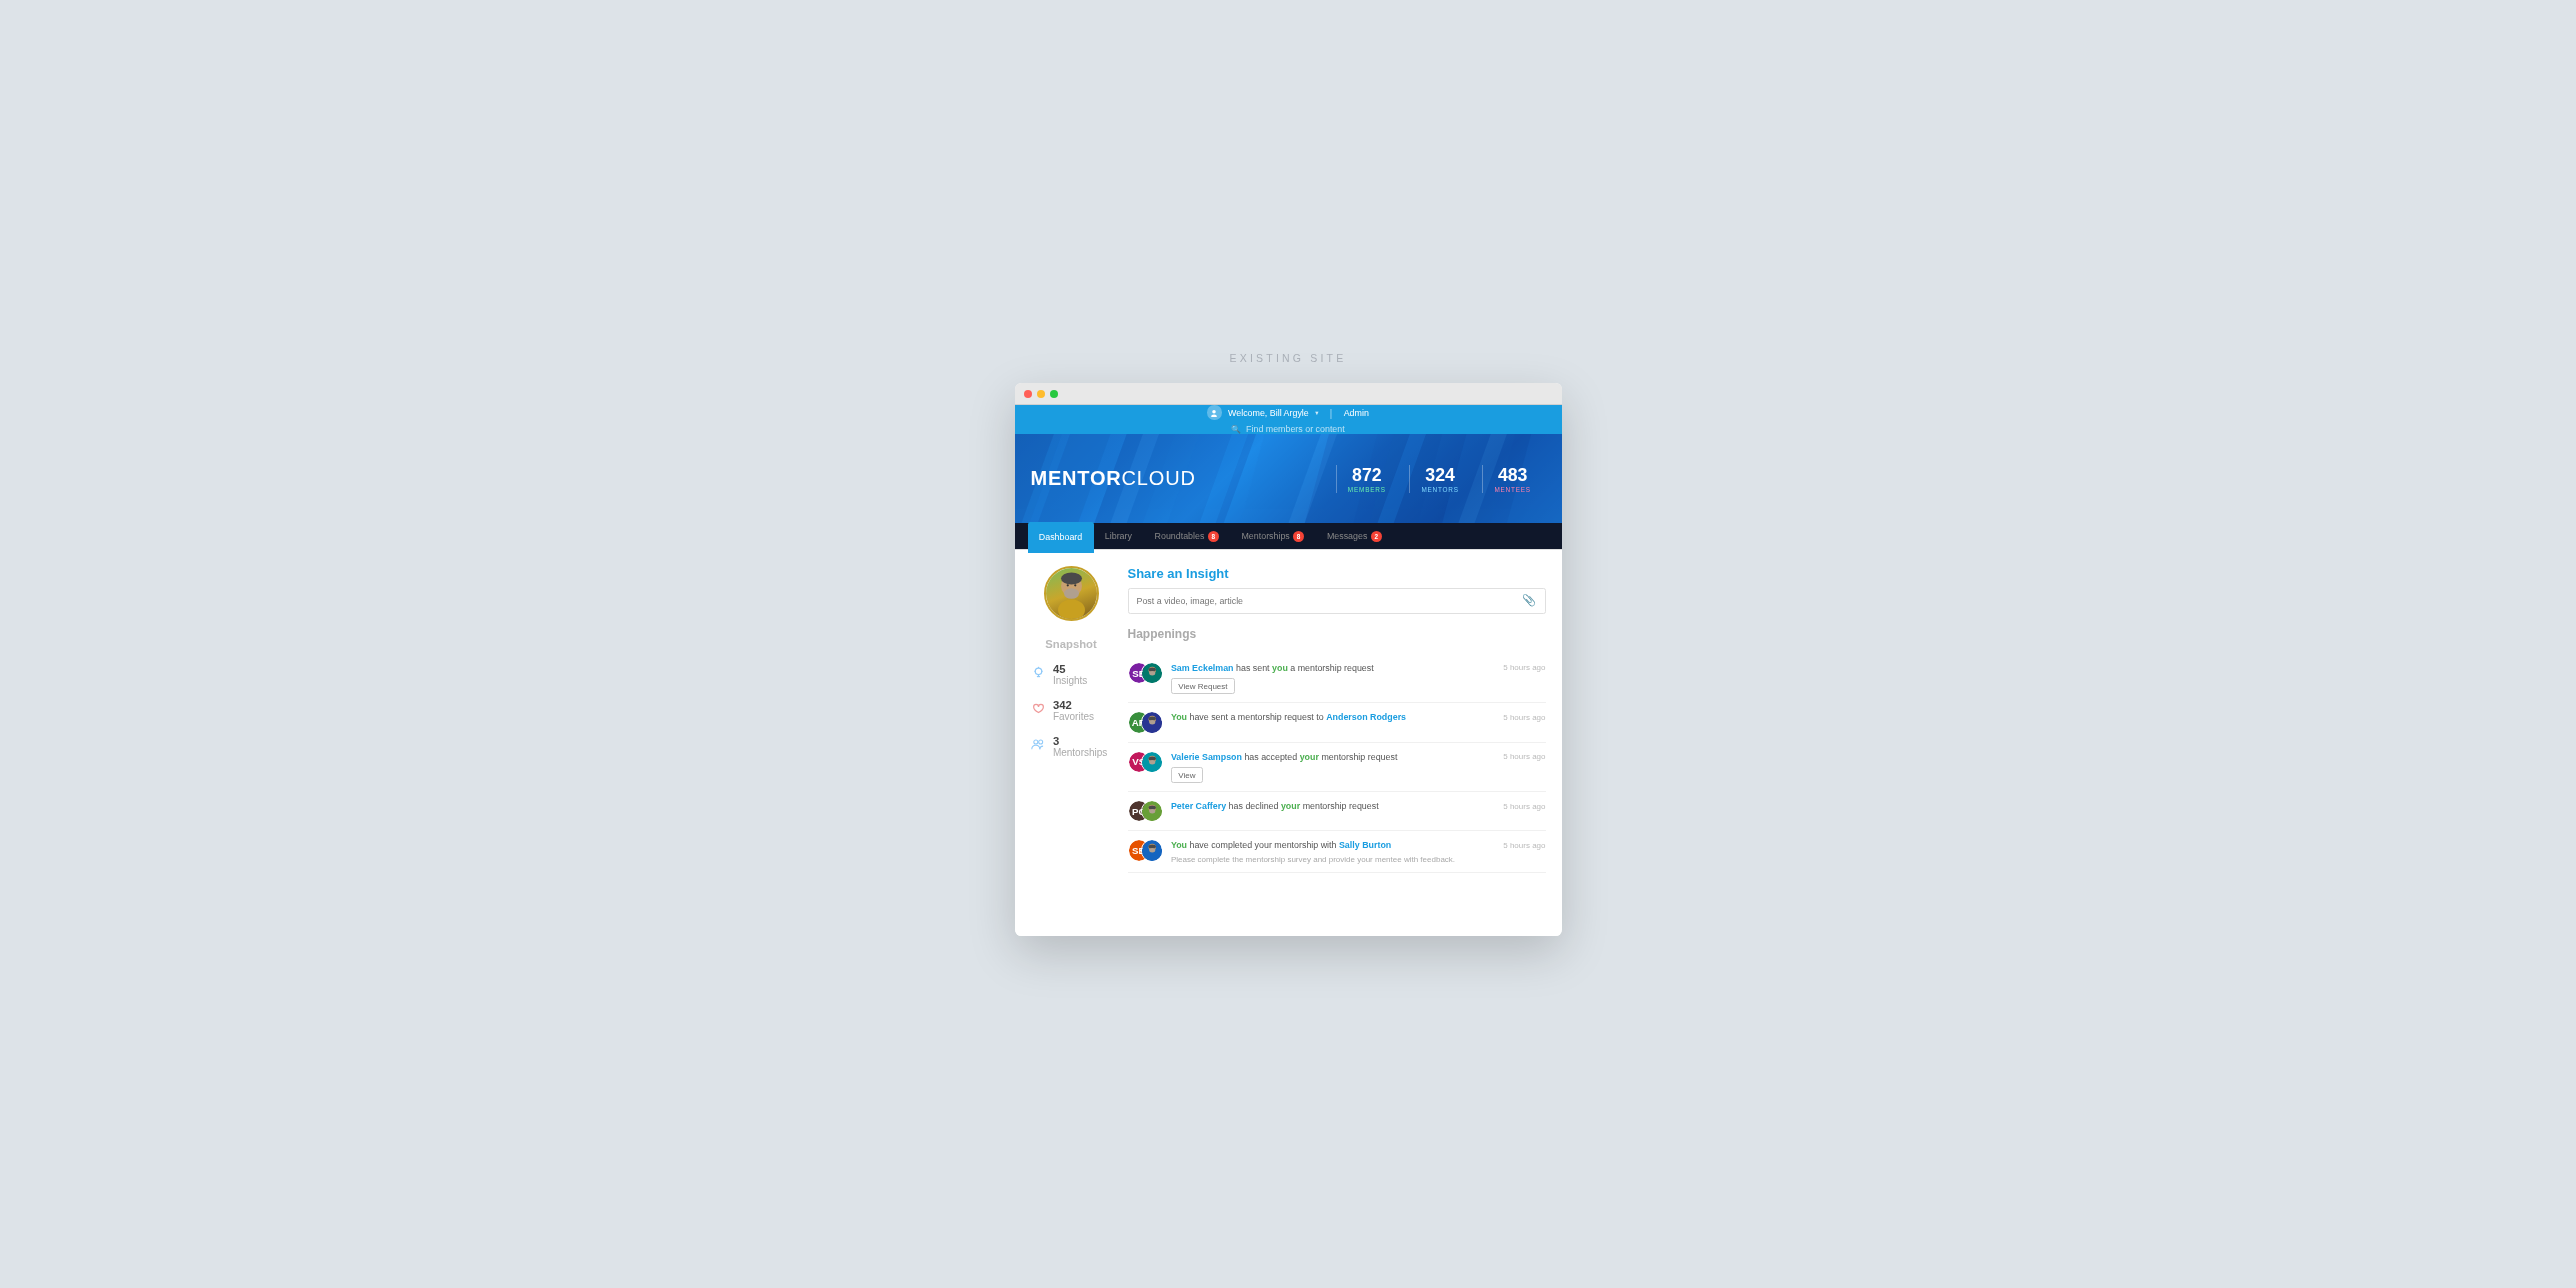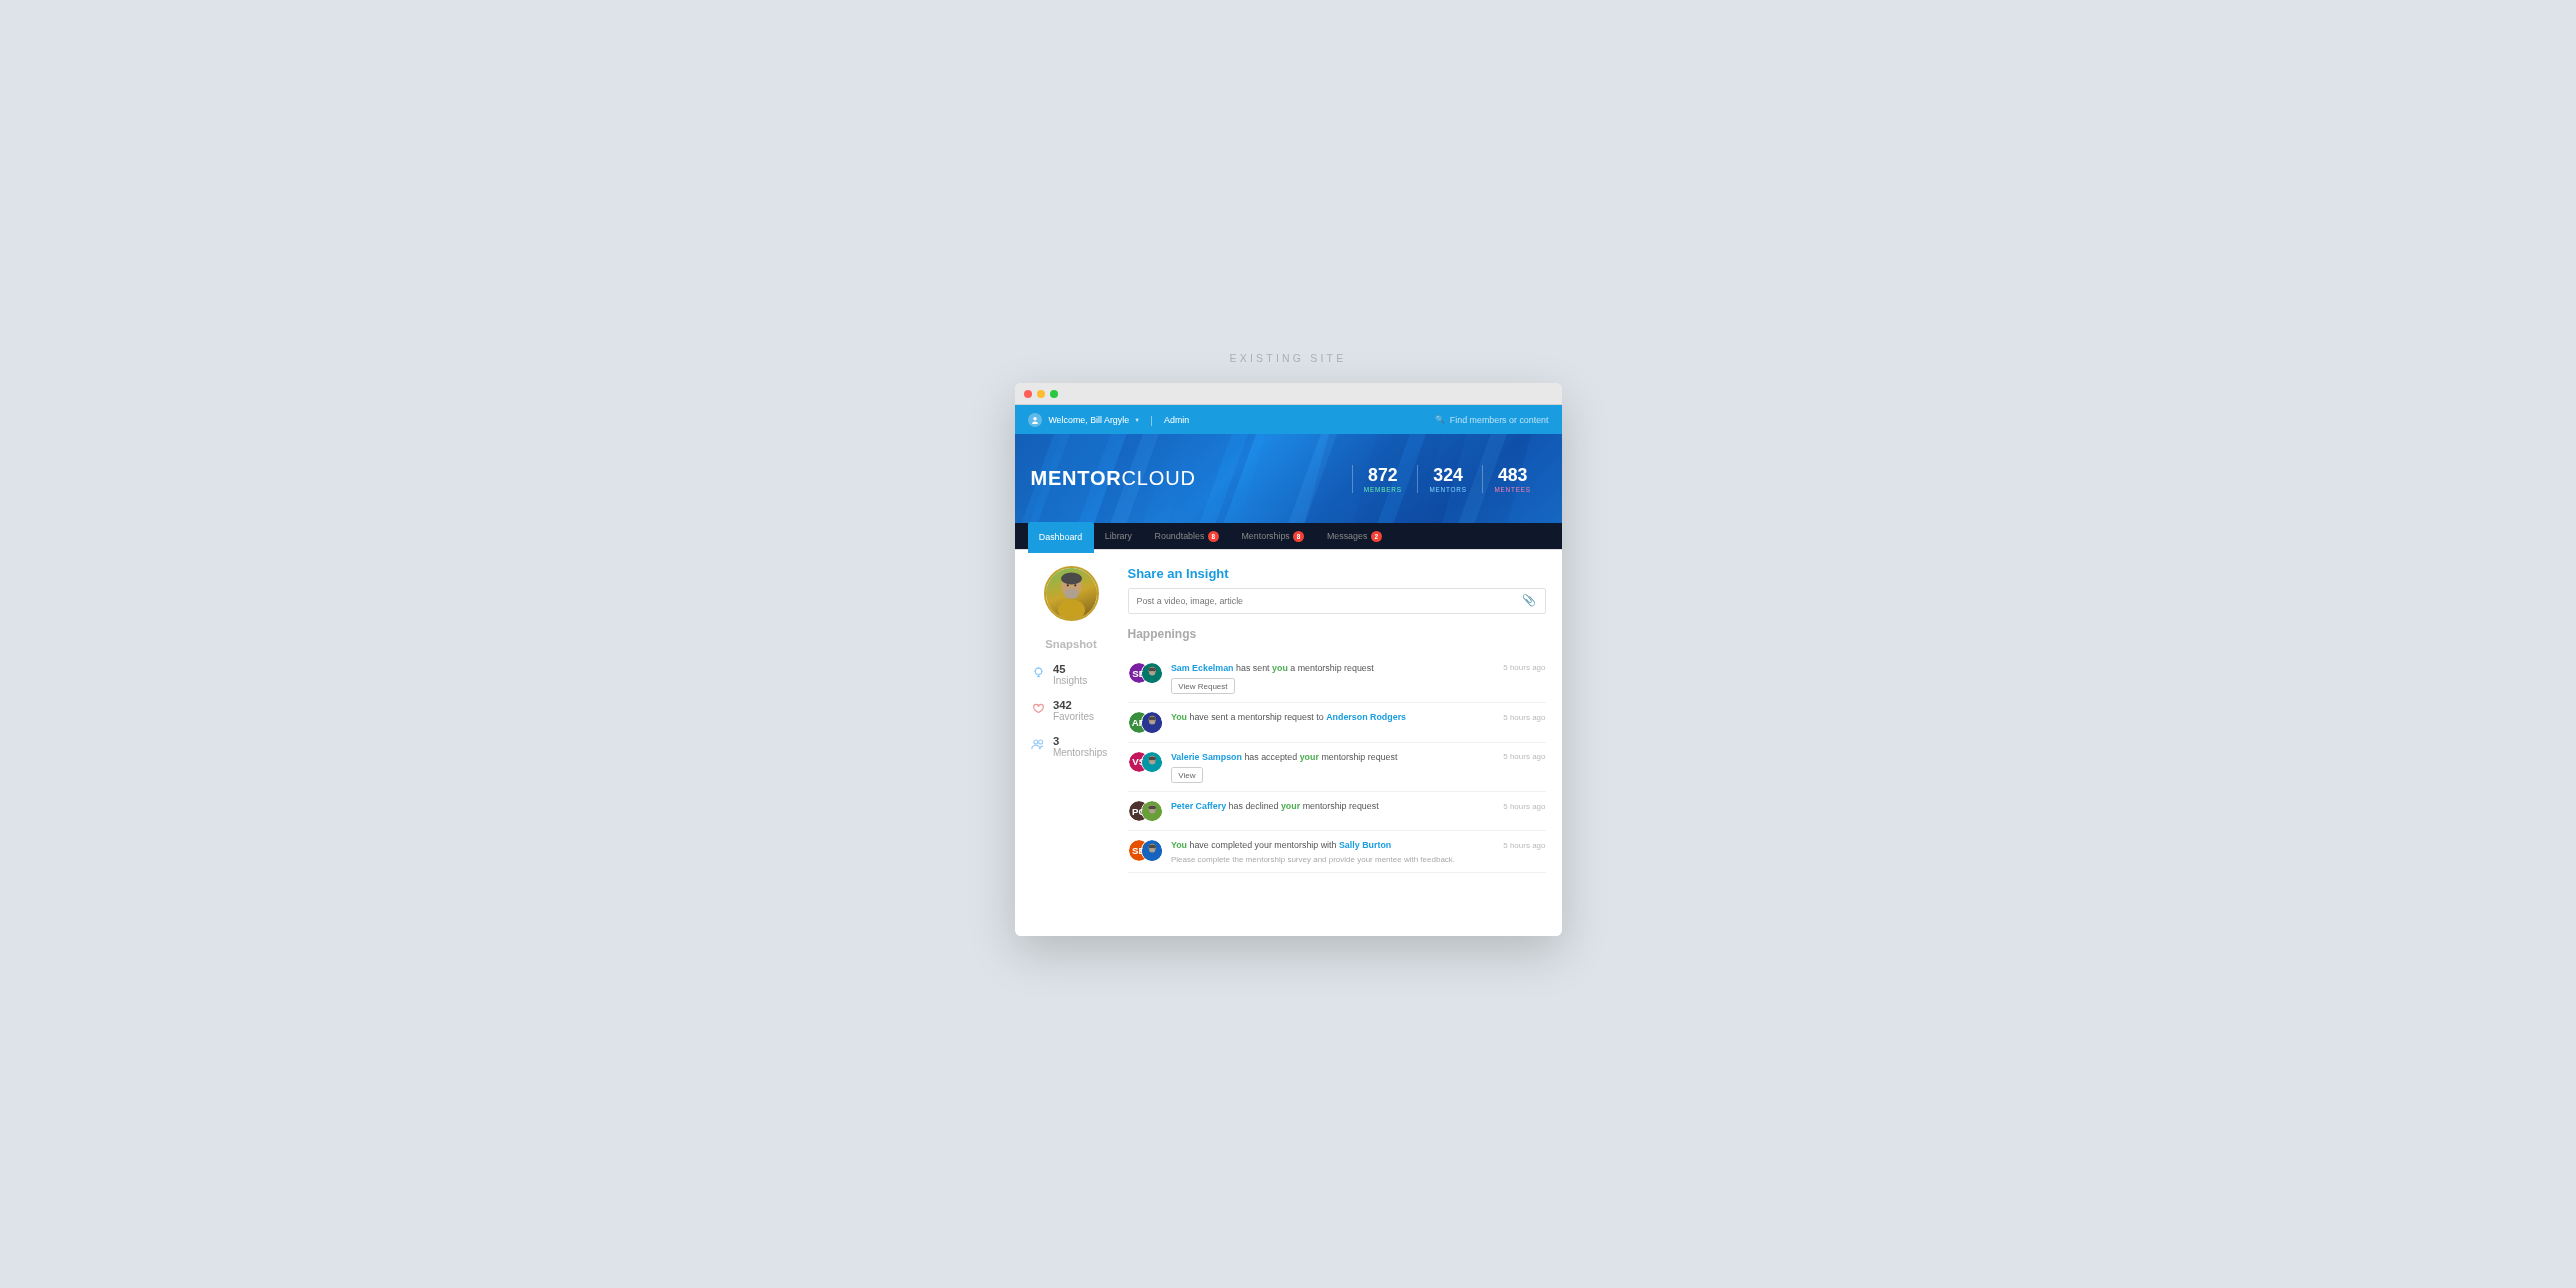--- a/index.html
+++ b/index.html
@@ -47,20 +47,21 @@
     .dot-green { background: #28c840; }
 
     
     .top-nav {
       background: #1a9de0;
       height: 29px;
       display: flex;
       align-items: center;
       padding: 0 13px;
       justify-content: space-between;
+      flex-direction: column;
     }
     .top-nav-left {
       display: flex;
       align-items: center;
       gap: 6.4px;
       font-size: 8.9px;
       color: white;
     }
     .top-nav-left .user-icon {
       width: 14.5px;
@@ -124,21 +125,21 @@
       letter-spacing: 0.8px;
     }
     .hero-logo strong {
       font-weight: 700;
     }
     .hero-stats {
       position: relative;
       z-index: 1;
       display: flex;
       align-items: center;
-      gap: 4px;
+      gap: 12px;
       padding-left: 24px;
     }
     .stat-item {
       text-align: center;
       padding: 0 11.3px;
       border-left: 0.8px solid rgba(255,255,255,0.3);
     }
     .stat-number {
       font-size: 17.7px;
       font-weight: 700;

